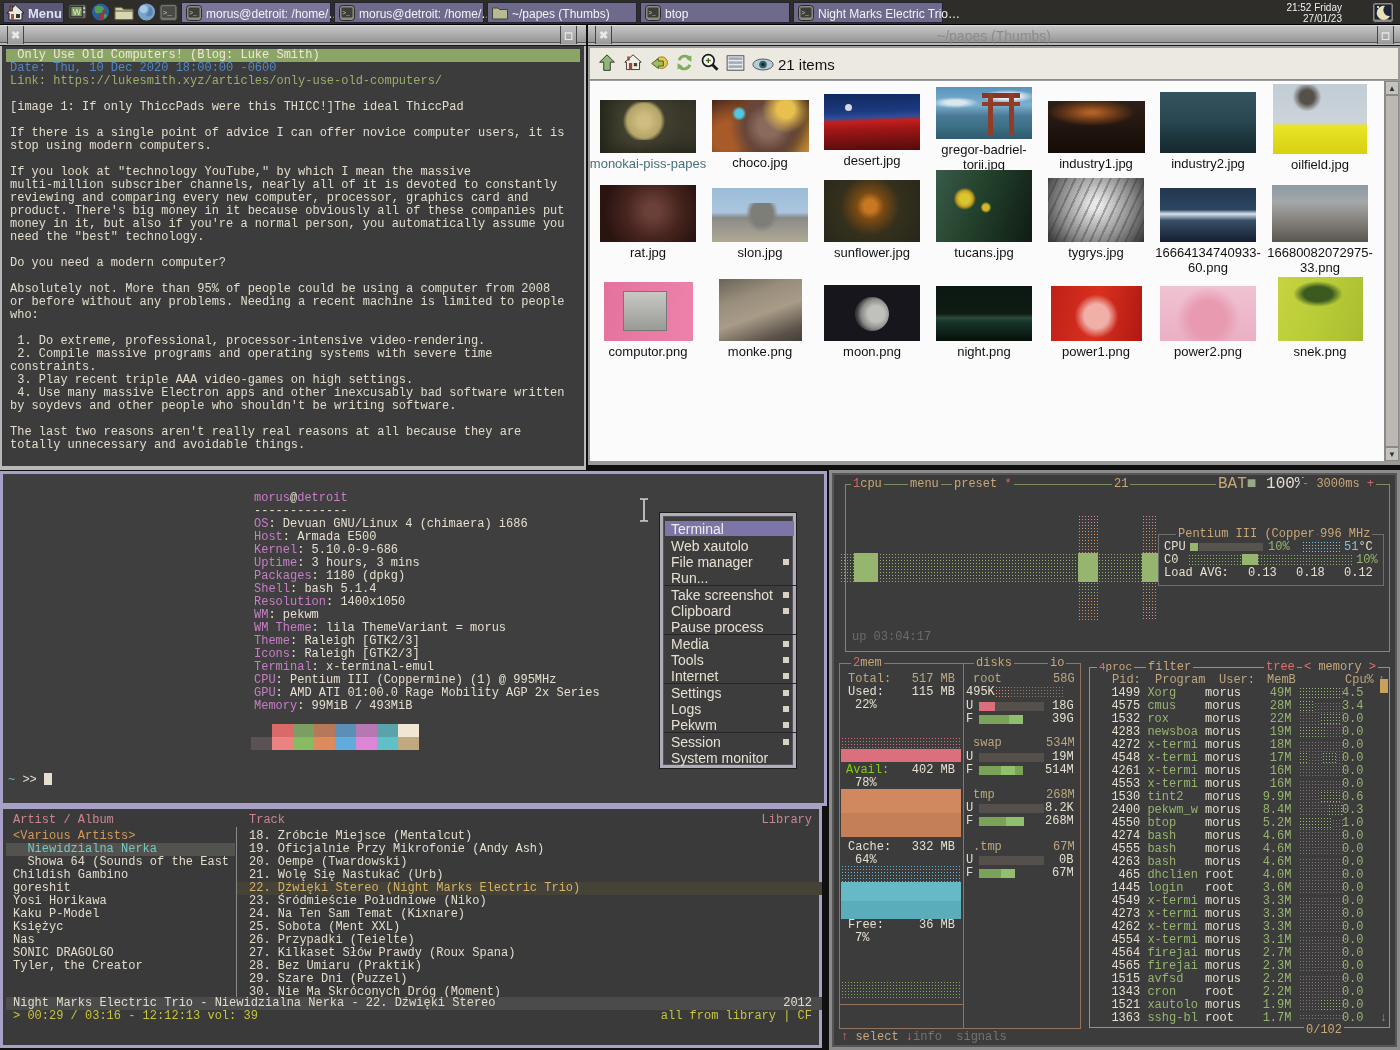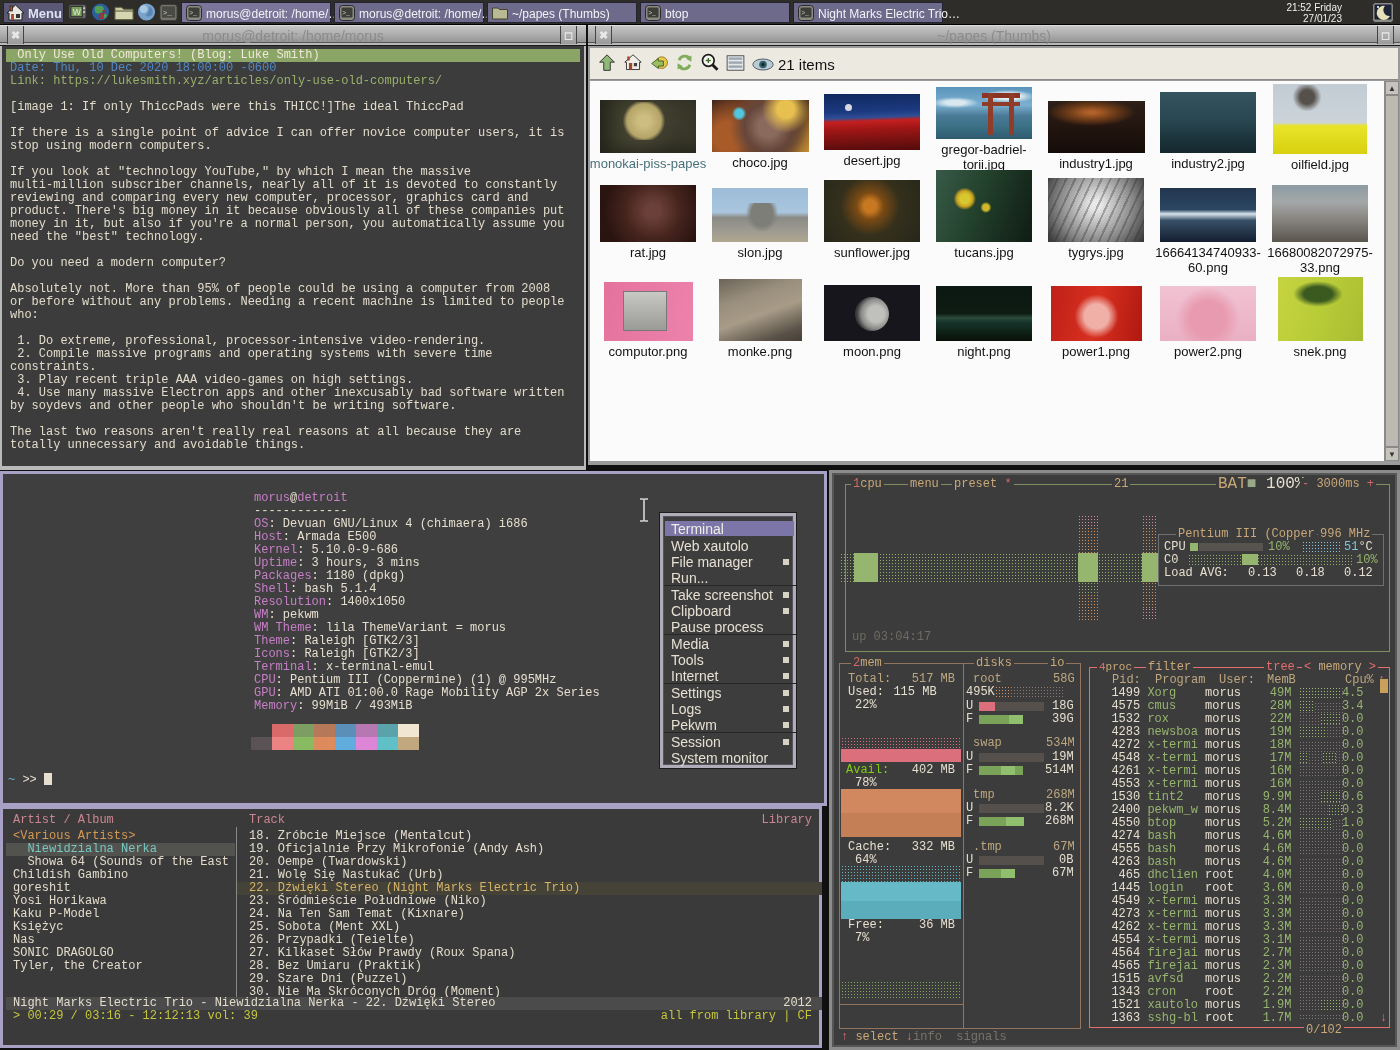--- a/index.html
+++ b/index.html
@@ -91,21 +91,20 @@
     <svg class="abs" style="left:1372px;top:2px" width="22" height="21" viewBox="0 0 22 21">
       <rect x="0.5" y="0.5" width="21" height="20" rx="3" fill="#8b8b85" stroke="#2a2a2a"></rect>
       <rect x="2.5" y="2.5" width="17" height="15" rx="1" fill="#1c2436"></rect>
       <path d="M13 4 A7 7 0 1 0 18 14 A6 6 0 0 1 13 4Z" fill="#e8e0b8"></path>
       <rect x="5" y="4" width="2" height="2" fill="#c8d0e0"></rect>
     </svg>
   </div>
 <div class="abs" style="left:0;top:25px;width:586px;height:445px;background:#b9b9b9">
     <div class="tbar">
       <div class="tbtn" style="left:7px">✖</div>
-      <div class="ttext">morus@detroit: /home/morus</div>
       <div class="tbtn" style="left:560px">◻</div>
     </div>
     <div class="abs" style="left:0;top:20px;width:586px;height:1px;background:#1a1a1a"></div>
     <div class="abs" style="left:2px;top:21px;width:582px;height:420px;background:#3c3c3c">
       <div class="abs" style="left:4px;top:3px;width:574px;height:13px;background:#8ba567"></div>
       <pre class="abs" style="left:8px;top:3px;color:#e3dccb"><span style="color:#efe8d6"> Only Use Old Computers! (Blog: Luke Smith)</span>
 <span style="color:#5287c5">Date: Thu, 10 Dec 2020 18:00:00 -0600</span>
 <span style="color:#9aaf6c">Link: https://lukesmith.xyz/articles/only-use-old-computers/</span>
 
 [image 1: If only ThiccPads were this THICC!]The ideal ThiccPad
@@ -403,21 +402,21 @@
         <div class="abs mono" style="left:18px;top:156px;color:#6f6b64">up 03:04:17</div>
         <div class="abs" style="left:5px;top:188px;width:242px;height:366px;border:1px solid #93755f"></div>
         <div class="abs" style="left:129px;top:188px;width:1px;height:366px;background:#93755f"></div>
         <div class="abs" style="left:6px;top:529px;width:123px;height:1px;background:#93755f"></div>
         <div class="abs mono" style="left:17px;top:182px;background:#3c3c3c;padding:0 2px;font-size:12px"><span style="color:#d06a6a">2</span><span style="color:#c8a878">mem</span></div>
         <div class="abs mono" style="left:140px;top:182px;background:#3c3c3c;padding:0 2px;font-size:12px"><span style="color:#c8a878">disks</span></div>
         <div class="abs mono" style="left:214px;top:182px;background:#3c3c3c;padding:0 2px;font-size:12px"><span style="color:#c8a878">io</span></div>
         <div class="abs mono" style="left:14px;top:198px;color:#bda77f">Total:</div>
         <div class="abs mono" style="left:41px;top:198px;width:80px;text-align:right;color:#bda77f">517 MB</div>
         <div class="abs mono" style="left:14px;top:211px;color:#e6dfcf">Used:</div>
-        <div class="abs mono" style="left:41px;top:211px;width:80px;text-align:center;color:#e6dfcf">115 MB</div>
+        <div class="abs mono" style="left:41px;top:211px;width:80px;text-align:right;color:#e6dfcf">115 MB</div>
         <div class="abs mono" style="left:21px;top:224px;color:#e6dfcf">22%</div>
         <div class="abs dot" style="--c:#d5707e;left:7px;top:262px;width:120px;height:12px"></div>
         <div class="abs" style="left:7px;top:274px;width:120px;height:13px;background:#db6f7c"></div>
         <div class="abs mono" style="left:12px;top:289px;color:#84cc16">Avail:</div>
         <div class="abs mono" style="left:41px;top:289px;width:80px;text-align:right;color:#e6dfcf">402 MB</div>
         <div class="abs mono" style="left:21px;top:302px;color:#e6dfcf">78%</div>
         <div class="abs" style="left:7px;top:314px;width:120px;height:24px;background:#d2885e"></div>
         <div class="abs" style="left:7px;top:338px;width:120px;height:24px;background:#c47f57"></div>
         <div class="abs mono" style="left:14px;top:366px;color:#e6dfcf">Cache:</div>
         <div class="abs mono" style="left:41px;top:366px;width:80px;text-align:right;color:#e6dfcf">332 MB</div>

